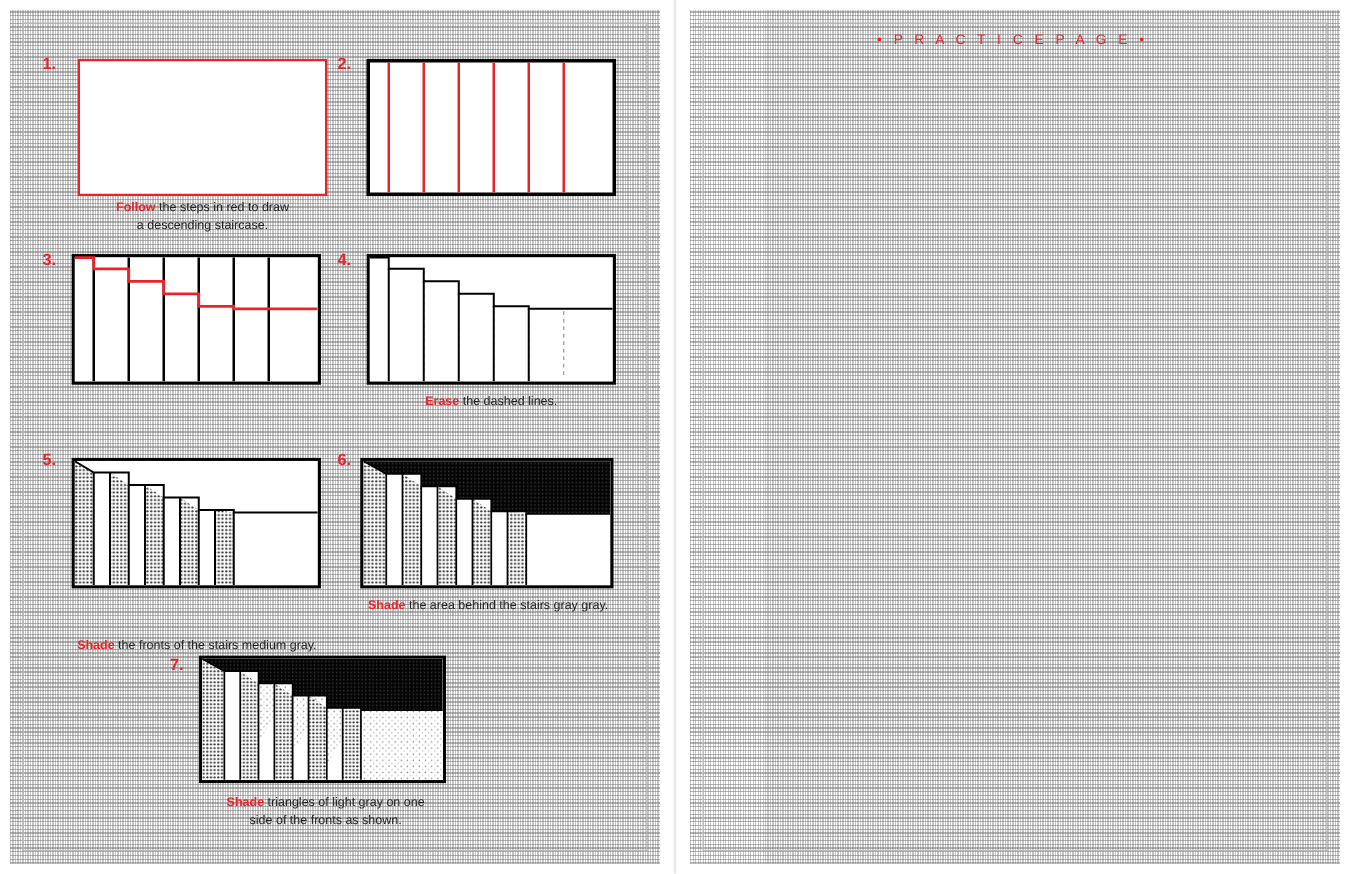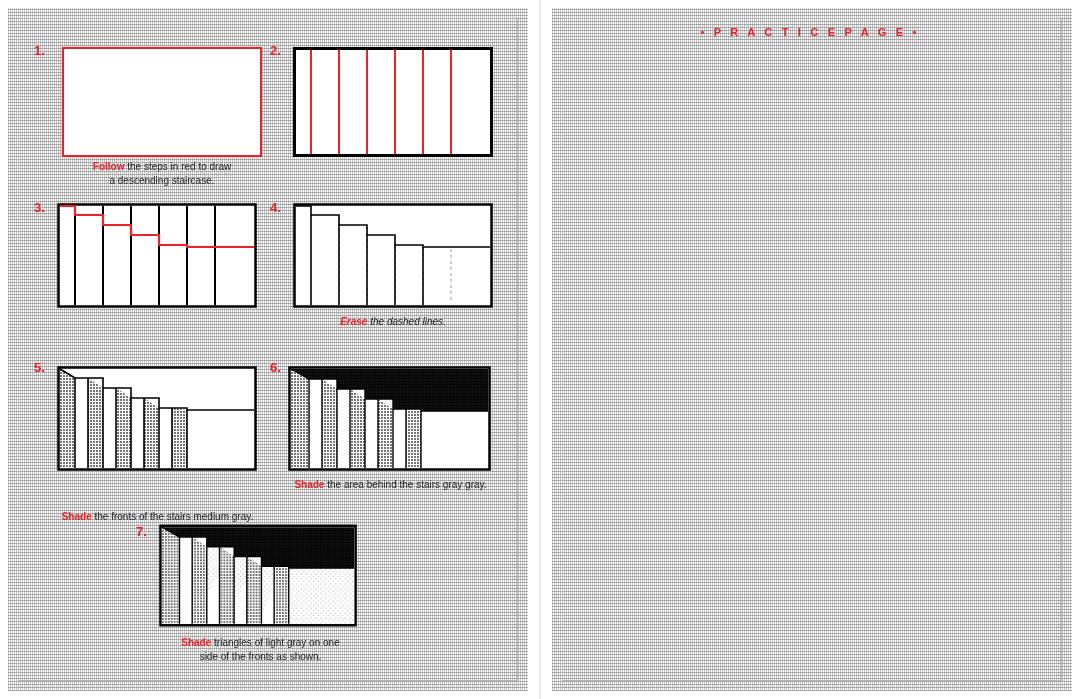--- a/index.html
+++ b/index.html
@@ -91,21 +91,21 @@
   }
 
   .practice-title {
     position: absolute;
     top: 26px;
     left: 0;
     width: 540px;
     text-align: center;
     color: #e8242a;
     font-size: 11px;
-    font-weight: bold;
+    font-weight: normal;
     letter-spacing: 3.2px;
     font-family: "Liberation Sans", sans-serif;
   }
   .gutter {
     position: absolute;
     left: 539px;
     top: 0;
     width: 2px;
     height: 699px;
     background: #e9e9e9;
@@ -180,21 +180,21 @@
           <g stroke="#000000" stroke-width="1.6">
             <line x1="18" y1="12" x2="18" y2="102"></line>
             <line x1="46" y1="22" x2="46" y2="102"></line>
             <line x1="74" y1="32" x2="74" y2="102"></line>
             <line x1="102" y1="42" x2="102" y2="102"></line>
             <line x1="130" y1="44" x2="130" y2="102"></line>
           </g>
         </svg>
       </div>
 
-      <div class="caption" style="left:293px; top:315px; width:200px;font-style:italic;">
+      <div class="caption" style="left:293px; top:315px; width:200px;">
         <span class="kw">Erase</span><span> the dashed lines.</span>
       </div>
 
       <div class="step-num" style="left:34px; top:360px;">5.</div>
       <div class="fig" style="left:57px; top:366px;">
         <svg width="200" height="105" viewBox="0 0 200 105">
           <defs>
             <pattern id="medgray" patternUnits="userSpaceOnUse" width="4" height="4">
               <rect width="4" height="4" fill="#ffffff"></rect>
               <circle cx="1" cy="1" r="0.85" fill="#2a2a2a"></circle>

